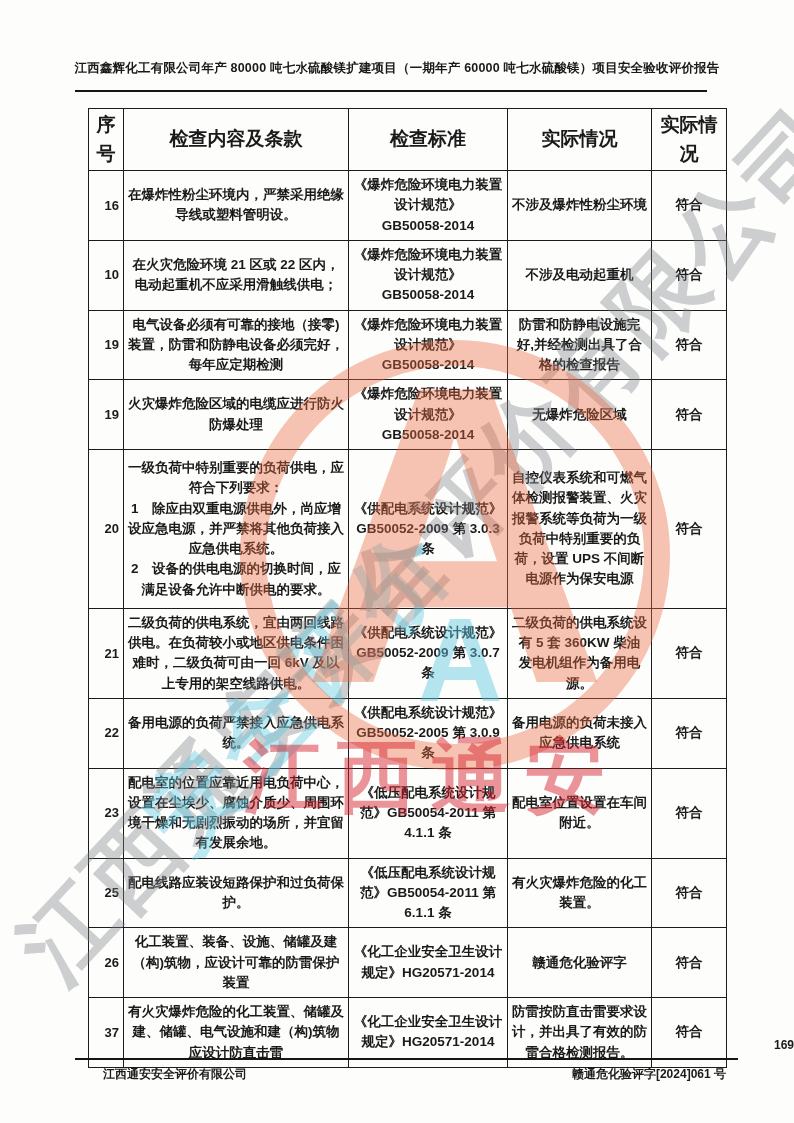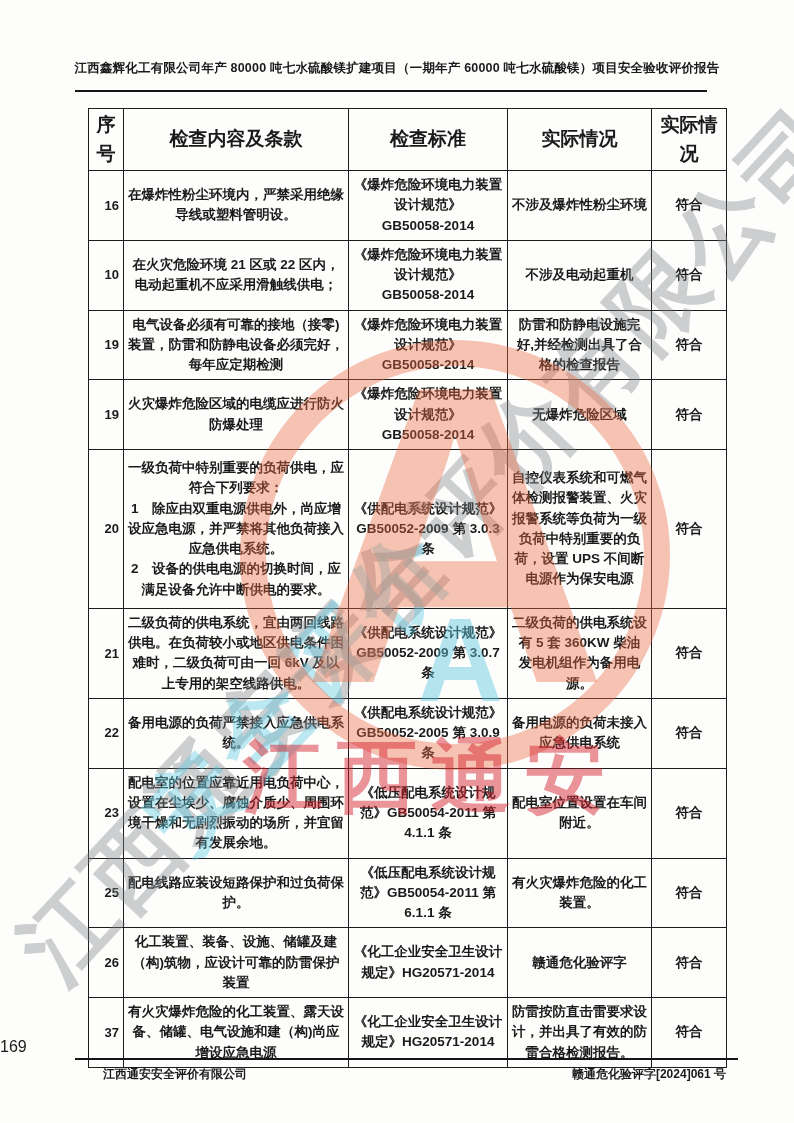--- a/index.html
+++ b/index.html
@@ -17,22 +17,22 @@
   .insp th,.insp td{border:1.2px solid #1c1c1c;text-align:center;vertical-align:middle;
              font-size:13.5px;font-weight:600;line-height:1.5;padding:4px 4px;
              white-space:pre-line;word-break:break-all;}
   .insp th{font-size:19px;font-weight:700;height:42px;padding:2px;}
   .insp col.c0{width:35px;} .insp col.c1{width:225px;} .insp col.c2{width:159px;}
   .insp col.c3{width:144px;} .insp col.c4{width:75px;}
   .insp td.no{font-size:13px;text-align:right;}
   .insp tr.r20 td{padding-top:8px;padding-bottom:8px;}
 
   
-  .page-number{position:absolute;top:1038px;left:0;right:0;text-align:left;
-               font-size:16px;font-weight:400;}
+  .page-number{position:absolute;top:1038px;left:0;right:0;text-align:right;
+               font-size:12px;font-weight:700;}
   .footer-rule{position:absolute;top:1058px;left:75px;width:663px;border-top:2px solid #161616;}
   .footer-line{position:absolute;top:1066px;left:75px;width:663px;display:flex;
                justify-content:space-between;font-size:12px;font-weight:700;}
   .footer-line .fl{margin-left:28px;} .footer-line .fr{margin-right:12px;}
 
   
   .wm{position:absolute;pointer-events:none;z-index:5;transform-origin:center center;}
   .wm-ring{left:240px;top:340px;width:430px;height:430px;box-sizing:border-box;
            border:26px solid rgba(236,104,64,.40);border-radius:50%;}
   .wm-a{left:240px;top:322px;width:430px;text-align:center;font-size:425px;line-height:1;
@@ -143,21 +143,21 @@
         </tr>
         <tr>
           <td class="no">26</td>
           <td>化工装置、装备、设施、储罐及建（构)筑物，应设计可靠的防雷保护装置</td>
           <td>《化工企业安全卫生设计规定》HG20571-2014</td>
           <td>赣通危化验评字</td>
           <td>符合</td>
         </tr>
         <tr>
           <td class="no">37</td>
-          <td>有火灾爆炸危险的化工装置、露天设备、储罐、电气设施和建（构)尚应增设应急电源</td>
+          <td>有火灾爆炸危险的化工装置、储罐及建、储罐、电气设施和建（构)筑物应设计防直击雷</td>
           <td>《化工企业安全卫生设计规定》HG20571-2014</td>
           <td>防雷按防直击雷要求设计，并出具了有效的防雷合格检测报告。</td>
           <td>符合</td>
         </tr>
       </tbody>
   </table>
 
   <div class="page-number">169</div>
   <div class="footer-rule"></div>
   <div class="footer-line">

